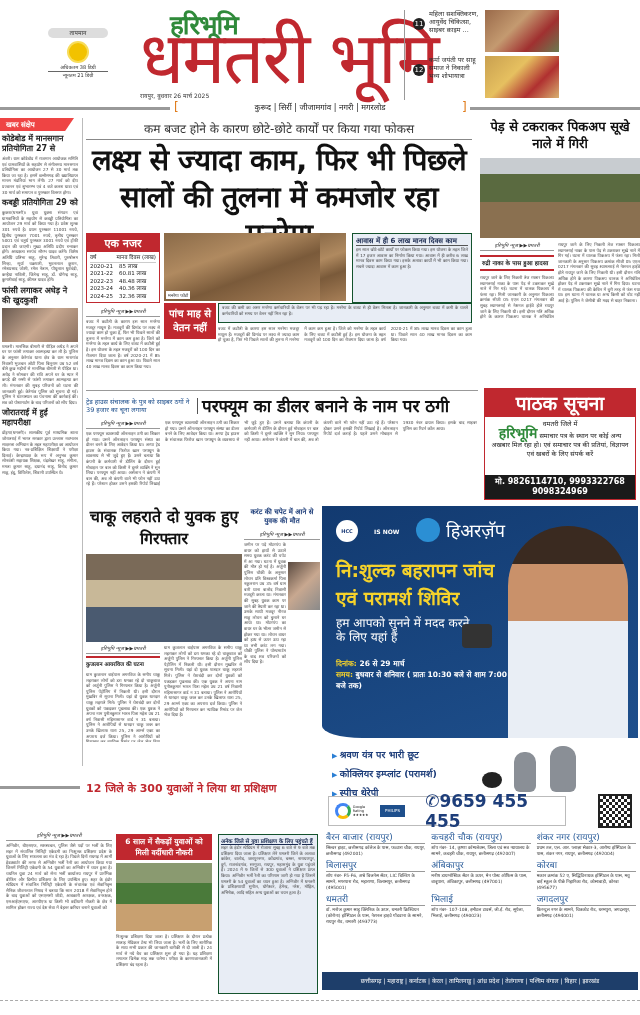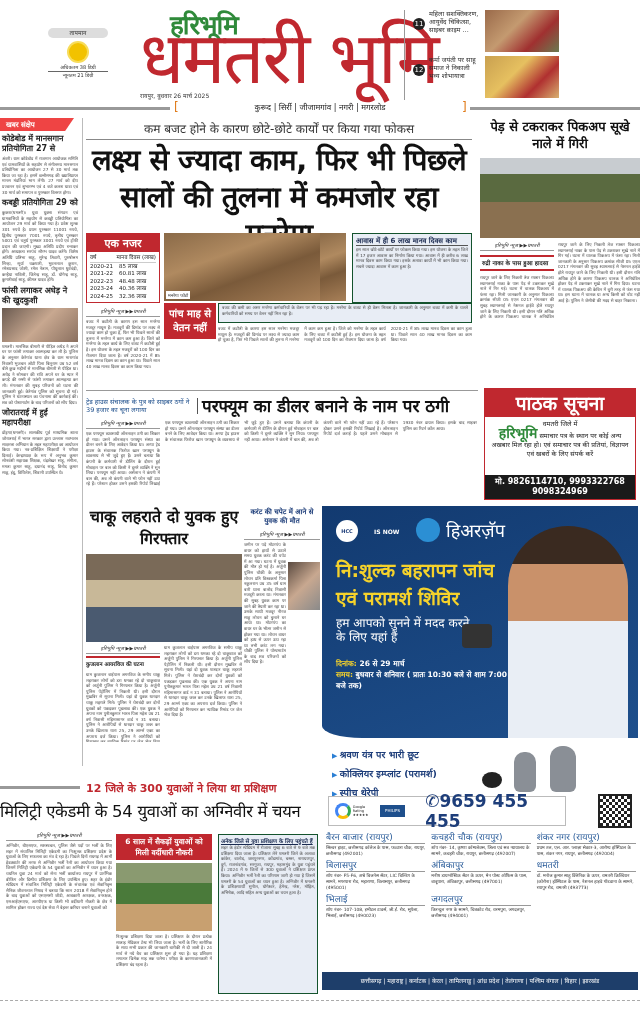--- a/index.html
+++ b/index.html
@@ -270,40 +270,43 @@
     </div>
   <div>
       <h4>बिलासपुर</h4>
       <p>शॉप नंबर- F5-F6, अभ्रे बिजनेस सेंटर, LIC बिल्डिंग के सामने, मगरपारा रोड, महाराणा, बिलासपुर, छत्तीसगढ़ (495001)</p>
     </div>
   <div>
       <h4>अंबिकापुर</h4>
       <p>मनीष डायग्नोस्टिक सेंटर के ऊपर, मेन पोस्ट ऑफिस के पास, बाबूपारा, अंबिकापुर, छत्तीसगढ़ (497001)</p>
     </div>
   <div>
+      <h4>कोरबा</h4>
+      <p>मकान क्रमांक 52 ए, सिद्धिविनायक हॉस्पिटल के पास, मधु बाई स्कूल के पीछे निहारिका रोड, कोसाबाड़ी, कोरबा (495677)</p>
+    </div>
+  <div>
       <h4>धमतरी</h4>
       <p>डॉ. मनोज कुमार साहू क्लिनिक के ऊपर, धमतरी क्रिश्चियन (कोरोना) हॉस्पिटल के पास, नेशनल हाइवे गोंडवाना के सामने, रायपुर रोड, धमतरी (493773)</p>
     </div>
   <div>
       <h4>भिलाई</h4>
       <p>शॉप नंबर- 107-108, इमीटल टावर्स, जी.ई. रोड, सूपेला, भिलाई, छत्तीसगढ़ (490023)</p>
     </div>
   <div>
       <h4>जगदलपुर</h4>
       <p>किरन्दुल नगर के सामने, चित्रकोट रोड, धरमपुरा, जगदलपुर, छत्तीसगढ़ (494001)</p>
     </div>
 </div>
 <div class="abs statesbar">छत्तीसगढ़ | महाराष्ट्र | कर्नाटक | केरल | तामिलनाडु | आंध्र प्रदेश | तेलंगाणा | पश्चिम बंगाल | बिहार | झारखंड</div>
 
 <div class="abs" style="left:0;top:780px;width:320px">
   <div style="display:flex;align-items:center;gap:6px">
     <div style="width:80px;border-top:3px solid #999;position:relative"></div>
     <div style="font-size:11px;font-weight:bold;color:#c0282f">12 जिले के 300 युवाओं ने लिया था प्रशिक्षण</div>
   </div>
-  <div style="font-size:16.5px;color:#111;margin-top:4px;letter-spacing:-0.3px">मिलिट्री एकेडमी के 54 युवाओं का अग्निवीर में चयन</div>
 </div>
 <div class="abs" style="left:6px;top:832px;width:106px">
   <div class="byline">हरिभूमि न्यूज ▶▶धमतरी</div>
   <div class="tiny" style="max-height:160px;overflow:hidden">अग्निवीर, बीएसएफ, सशस्त्रबल, पुलिस जैसे पदों पर भर्ती के लिए शहर में संचालित मिलिट्री एकेडमी का निःशुल्क प्रशिक्षण प्रदेश के युवाओं के लिए सफलता का मंत्र दे रहा है। पिछले दिनों रायगढ़ में आर्मी हेडक्वार्टर की तरफ से अग्निवीर भर्ती रैली का आयोजन किया गया जिसमें मिलिट्री एकेडमी के 54 युवाओं का अग्निवीर में चयन हुआ है। चयनित युवा 24 मार्च को सेना भर्ती कार्यालय रायपुर में प्रारंभिक ब्रीफिंग और डिस्पैच प्रशिक्षण के लिए उपस्थित हुए। शहर के इंडोर स्टेडियम में संचालित मिलिट्री एकेडमी के संचालक एवं सेवानिवृत्त सैनिक जीवनलाल निषाद ने बताया कि साल 2018 में सेवानिवृत्त होने के बाद युवाओं को एसएससी जीडी, आबकारी आरक्षक, वनरक्षक, एसआईएसएफ, आरपीएफ या किसी भी वर्दीधारी नौकरी के क्षेत्र में शामिल होकर राज्य एवं देश सेवा में बेहतर करियर बनाने युवाओं को</div>
 </div>
 <div class="abs" style="left:116px;top:834px;width:96px">
   <div class="red-box" style="font-size:7.5px;line-height:11px;padding:2px">6 साल में सैकड़ों युवाओं को मिली वर्दीधारी नौकरी</div>
   <div style="height:68px;margin-top:3px;background:linear-gradient(180deg,#8a9a70 0 30%,#4a7a3a 30% 60%,#c8a070 60%)"></div>
   <div class="tiny" style="margin-top:3px;max-height:60px;overflow:hidden">निःशुल्क प्रशिक्षण दिया जाता है। प्रशिक्षण के दौरान प्रत्येक सप्ताह मेडिकल टेस्ट भी लिया जाता है। भर्ती के लिए शारीरिक के साथ सभी प्रकार की जानकारी बारीकी से दी जाती है। 24 मार्च से नये बैच का प्रशिक्षण शुरू हो गया है। यह प्रशिक्षण लगातार छिमेक माह तक चलेगा। परीक्षा के कारणजानकारी में प्रशिक्षण बंद रहता है।</div>
 </div>

